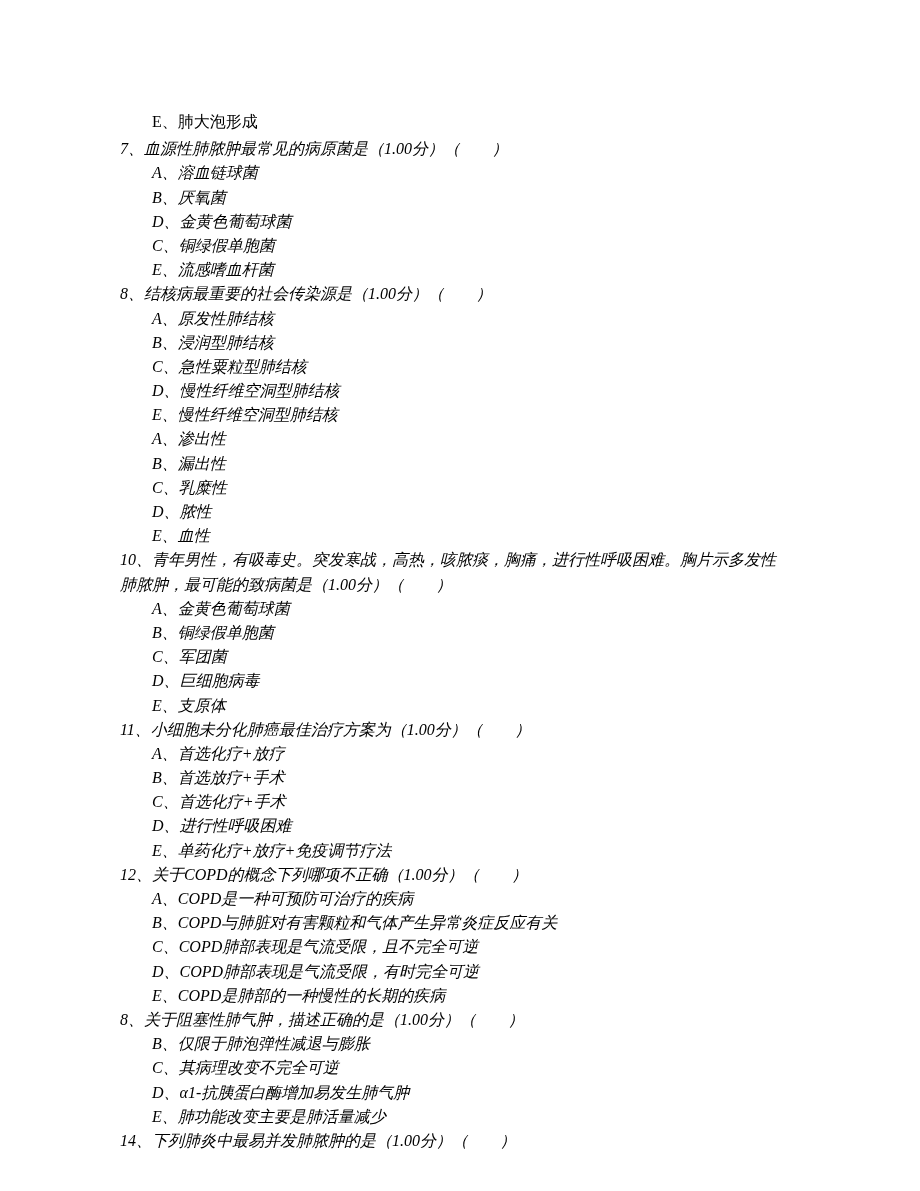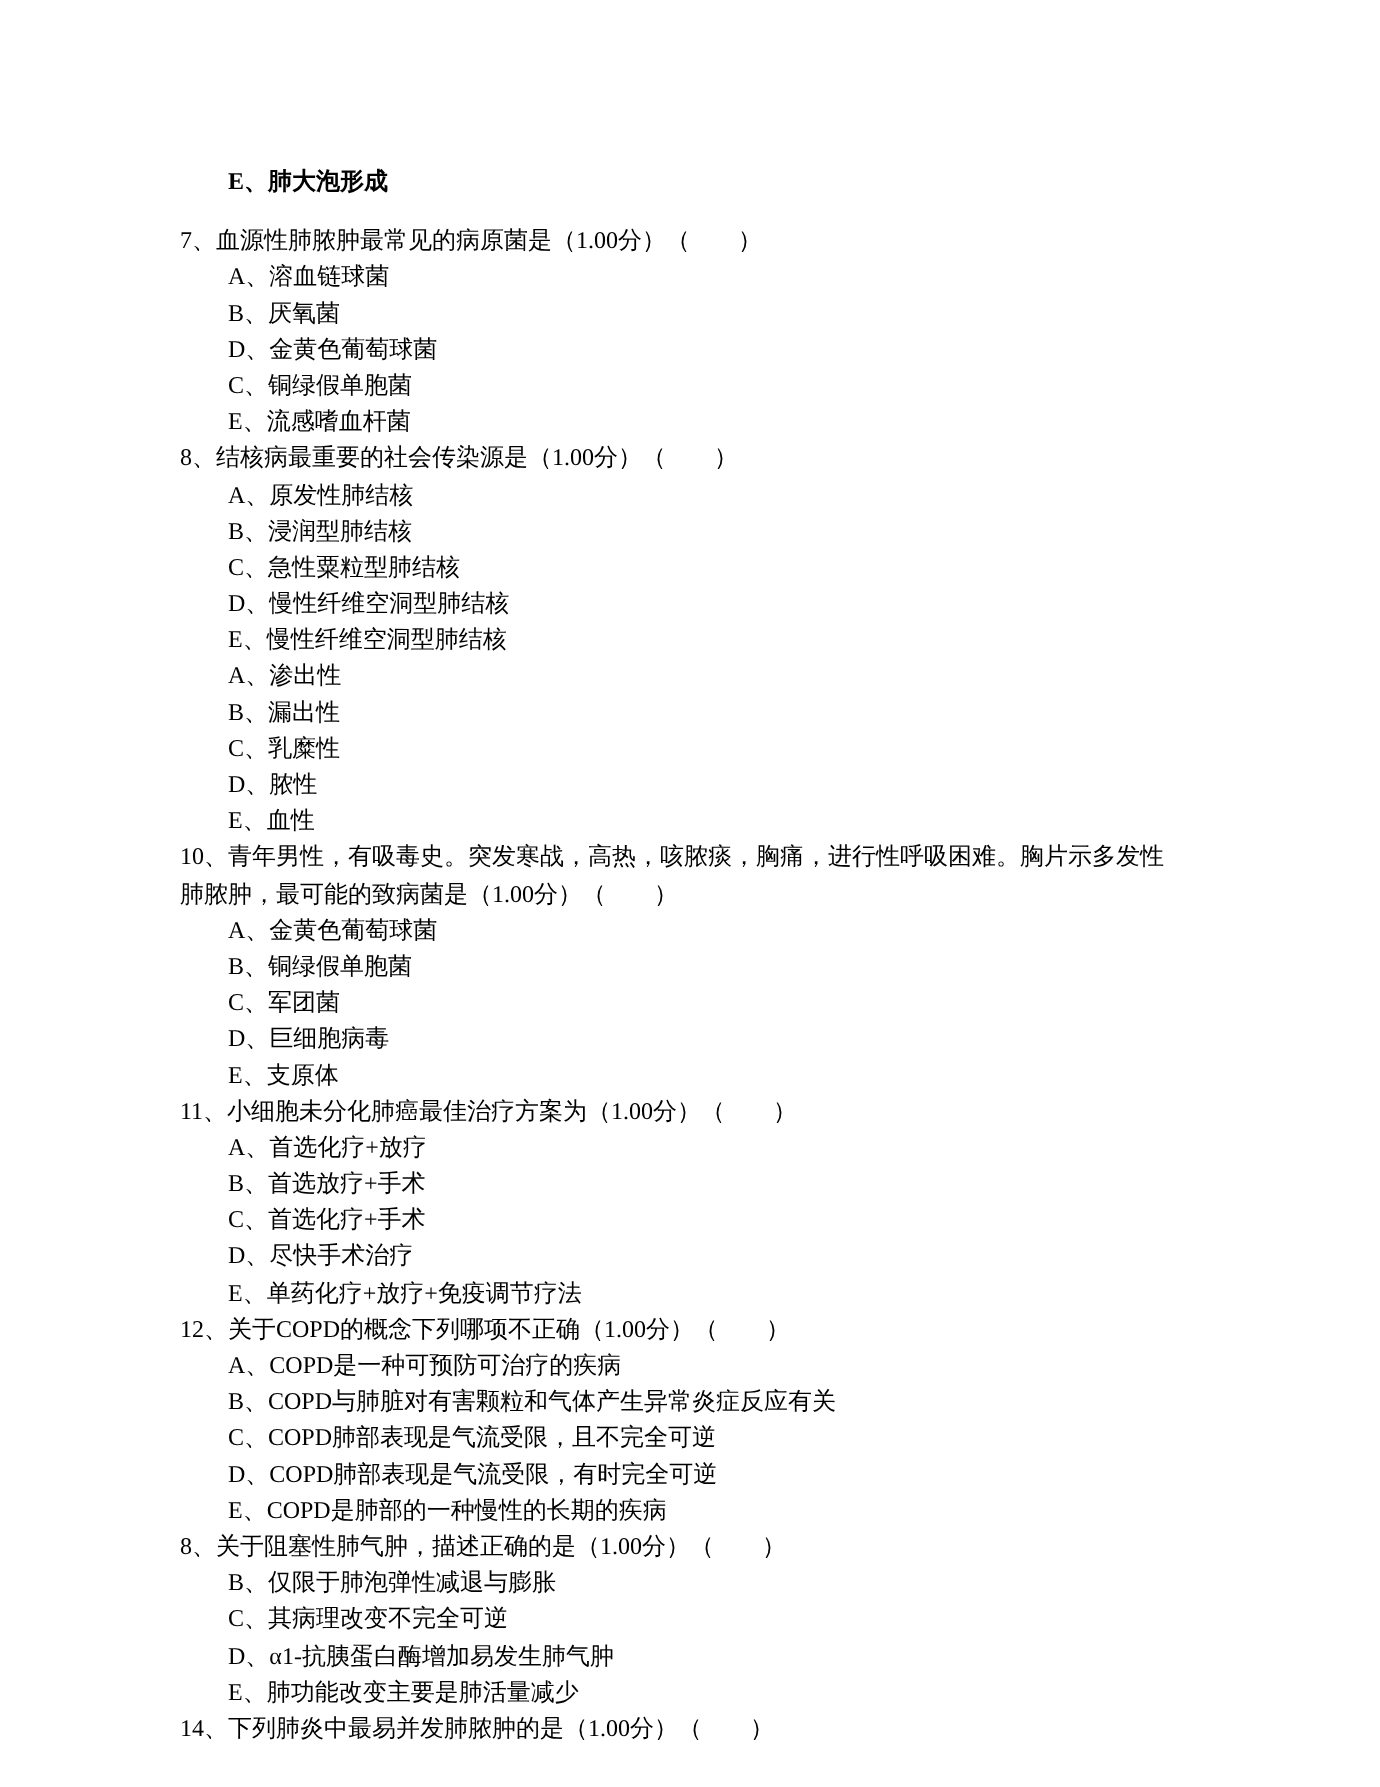--- a/index.html
+++ b/index.html
@@ -5,22 +5,22 @@
     * { margin: 0; padding: 0; box-sizing: border-box; }
     body {
       background: #ffffff;
       font-family: "SimSun", "宋体", serif;
       font-size: 16px;
       line-height: 1.45;
       color: #000;
       width: 920px;
       padding: 110px 120px 40px 120px;
     }
-    .orphan-option { padding-left: 32px; margin-bottom: 16px; font-weight: bold; }
-    .question { margin-bottom: 1px; }
+    .orphan-option { padding-left: 32px; margin-bottom: 4px; }
+    .question { margin-bottom: 1px; font-style: italic; }
     .q-stem { margin-bottom: 1px; }
     .q-stem-continue { padding-left: 0; margin-bottom: 1px; }
     .option { padding-left: 32px; margin-bottom: 1px; }
   </style>
 </head>
 <body>
 
 <div class="orphan-option">E、肺大泡形成</div>
 
 <div id="questions-container">
@@ -54,21 +54,21 @@
       <div class="option">B、铜绿假单胞菌</div>
       <div class="option">C、军团菌</div>
       <div class="option">D、巨细胞病毒</div>
       <div class="option">E、支原体</div>
     </div>
     <div class="question">
       <div class="q-stem">11、小细胞未分化肺癌最佳治疗方案为（1.00分）（　　）</div>
       <div class="option">A、首选化疗+放疗</div>
       <div class="option">B、首选放疗+手术</div>
       <div class="option">C、首选化疗+手术</div>
-      <div class="option">D、尽快手术治疗</div>
+      <div class="option">D、进行性呼吸困难</div>
       <div class="option">E、单药化疗+放疗+免疫调节疗法</div>
     </div>
     <div class="question">
       <div class="q-stem">12、关于COPD的概念下列哪项不正确（1.00分）（　　）</div>
       <div class="option">A、COPD是一种可预防可治疗的疾病</div>
       <div class="option">B、COPD与肺脏对有害颗粒和气体产生异常炎症反应有关</div>
       <div class="option">C、COPD肺部表现是气流受限，且不完全可逆</div>
       <div class="option">D、COPD肺部表现是气流受限，有时完全可逆</div>
       <div class="option">E、COPD是肺部的一种慢性的长期的疾病</div>
     </div>

